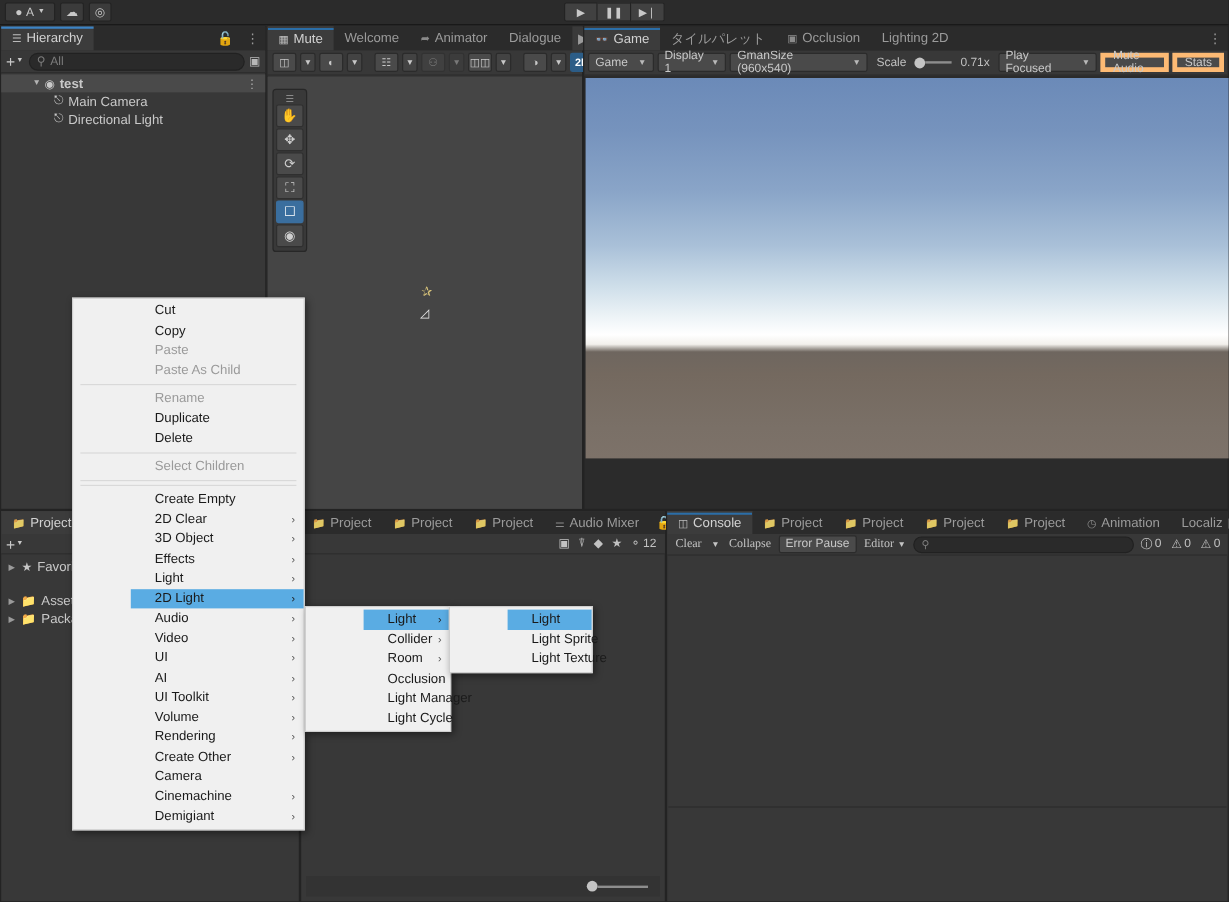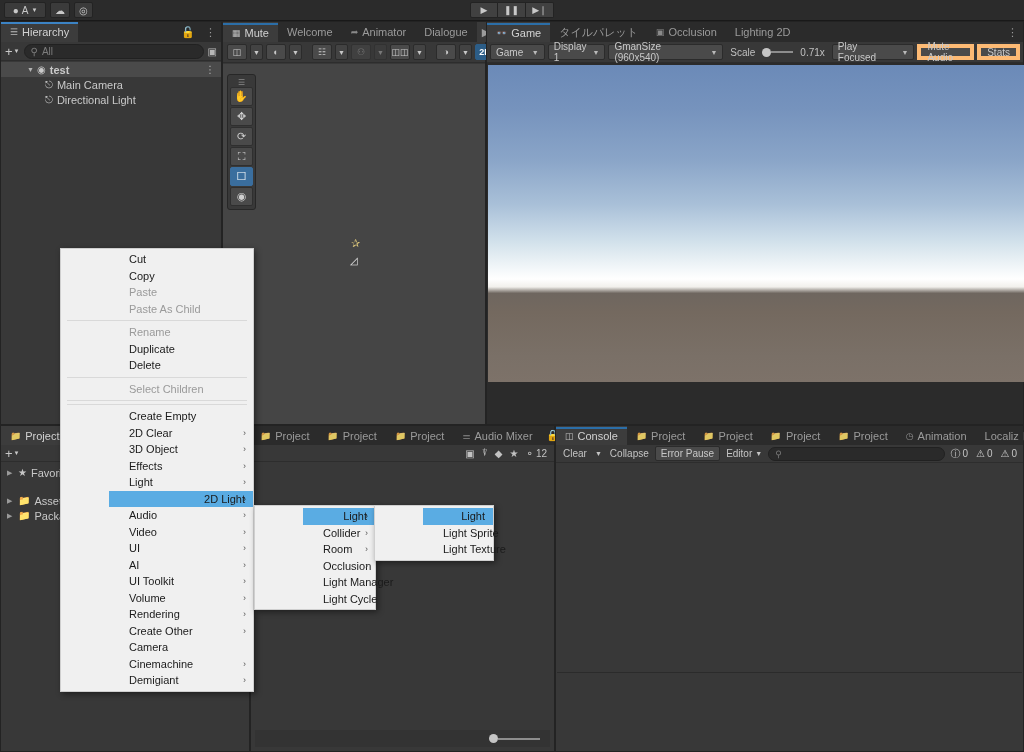--- a/index.html
+++ b/index.html
@@ -119,35 +119,35 @@
   #proj-slider{ position:absolute; left:4px; bottom:4px; right:4px; height:17px;
                 background:#333333; display:flex; align-items:center;
                 justify-content:flex-end; padding-right:10px; }
 
   
   #console{ left:555px; top:425px; width:469px; height:327px; background:#383838; }
   .c-toolrow{ height:18px; background:#383838; display:flex; align-items:center;
               gap:2px; padding:0 3px; border-bottom:1px solid #2d2d2d; font-size:10px; }
   .cbtn{ height:15px; background:#4a4a4a; border:1px solid #2b2b2b; border-radius:2px;
          display:flex; align-items:center; padding:0 5px; gap:3px; color:#c8c8c8;}
-  .cflat{ height:15px; display:flex; align-items:center; padding:0 4px; color:#c4c4c4;}
+  .cflat{ height:15px; display:flex; align-items:center; padding:0 4px; color:#c4c4c4;font-family:Liberation Serif, serif;}
   .csearch{ flex:1; height:14px; background:#2a2a2a; border:1px solid #212121;
             border-radius:7px; display:flex; align-items:center; padding:0 6px;
             color:#7a7a7a; font-size:9px; }
   .cnt{ display:flex; align-items:center; gap:2px; padding:0 3px; color:#c4c4c4; }
   #console-body{ position:absolute; left:1px; top:40px; right:1px; bottom:1px; background:#383838; }
   #console-body .splitrow{ position:absolute; left:0; right:0; top:206px; height:1px; background:#2b2b2b;}
 
   
   .menu{ position:absolute; background:#f0f0f0; border:1px solid #cfcfcf;
          box-shadow:2px 2px 6px rgba(0,0,0,.45); padding:2px 0; z-index:50; }
   .mi{ height:16.5px; display:flex; align-items:center; padding:0 8px 0 20px;
        font-size:11px; color:#1a1a1a; position:relative; white-space:nowrap;margin-left:48px; }
   .mi.dis{ color:#9a9a9a; }
-  .mi.hl{ background:#5aace3; color:#1a1a1a;justify-content:flex-end; }
+  .mi.hl{ background:#5aace3; color:#1a1a1a; }
   .mi .sub{ position:absolute; right:7px; font-size:9px; color:#555; }
   .mi.hl .sub{ color:#1a1a1a; }
   .msep{ height:1px; background:#d9d9d9; margin:3px 6px; }
 
   #menu-main{ left:60px; top:248px; width:194px; }
   #menu-sub1{ left:254px; top:505px; width:122px; }
   #menu-sub2{ left:374px; top:505px; width:120px; }
 </style>
 </head>
 <body>

